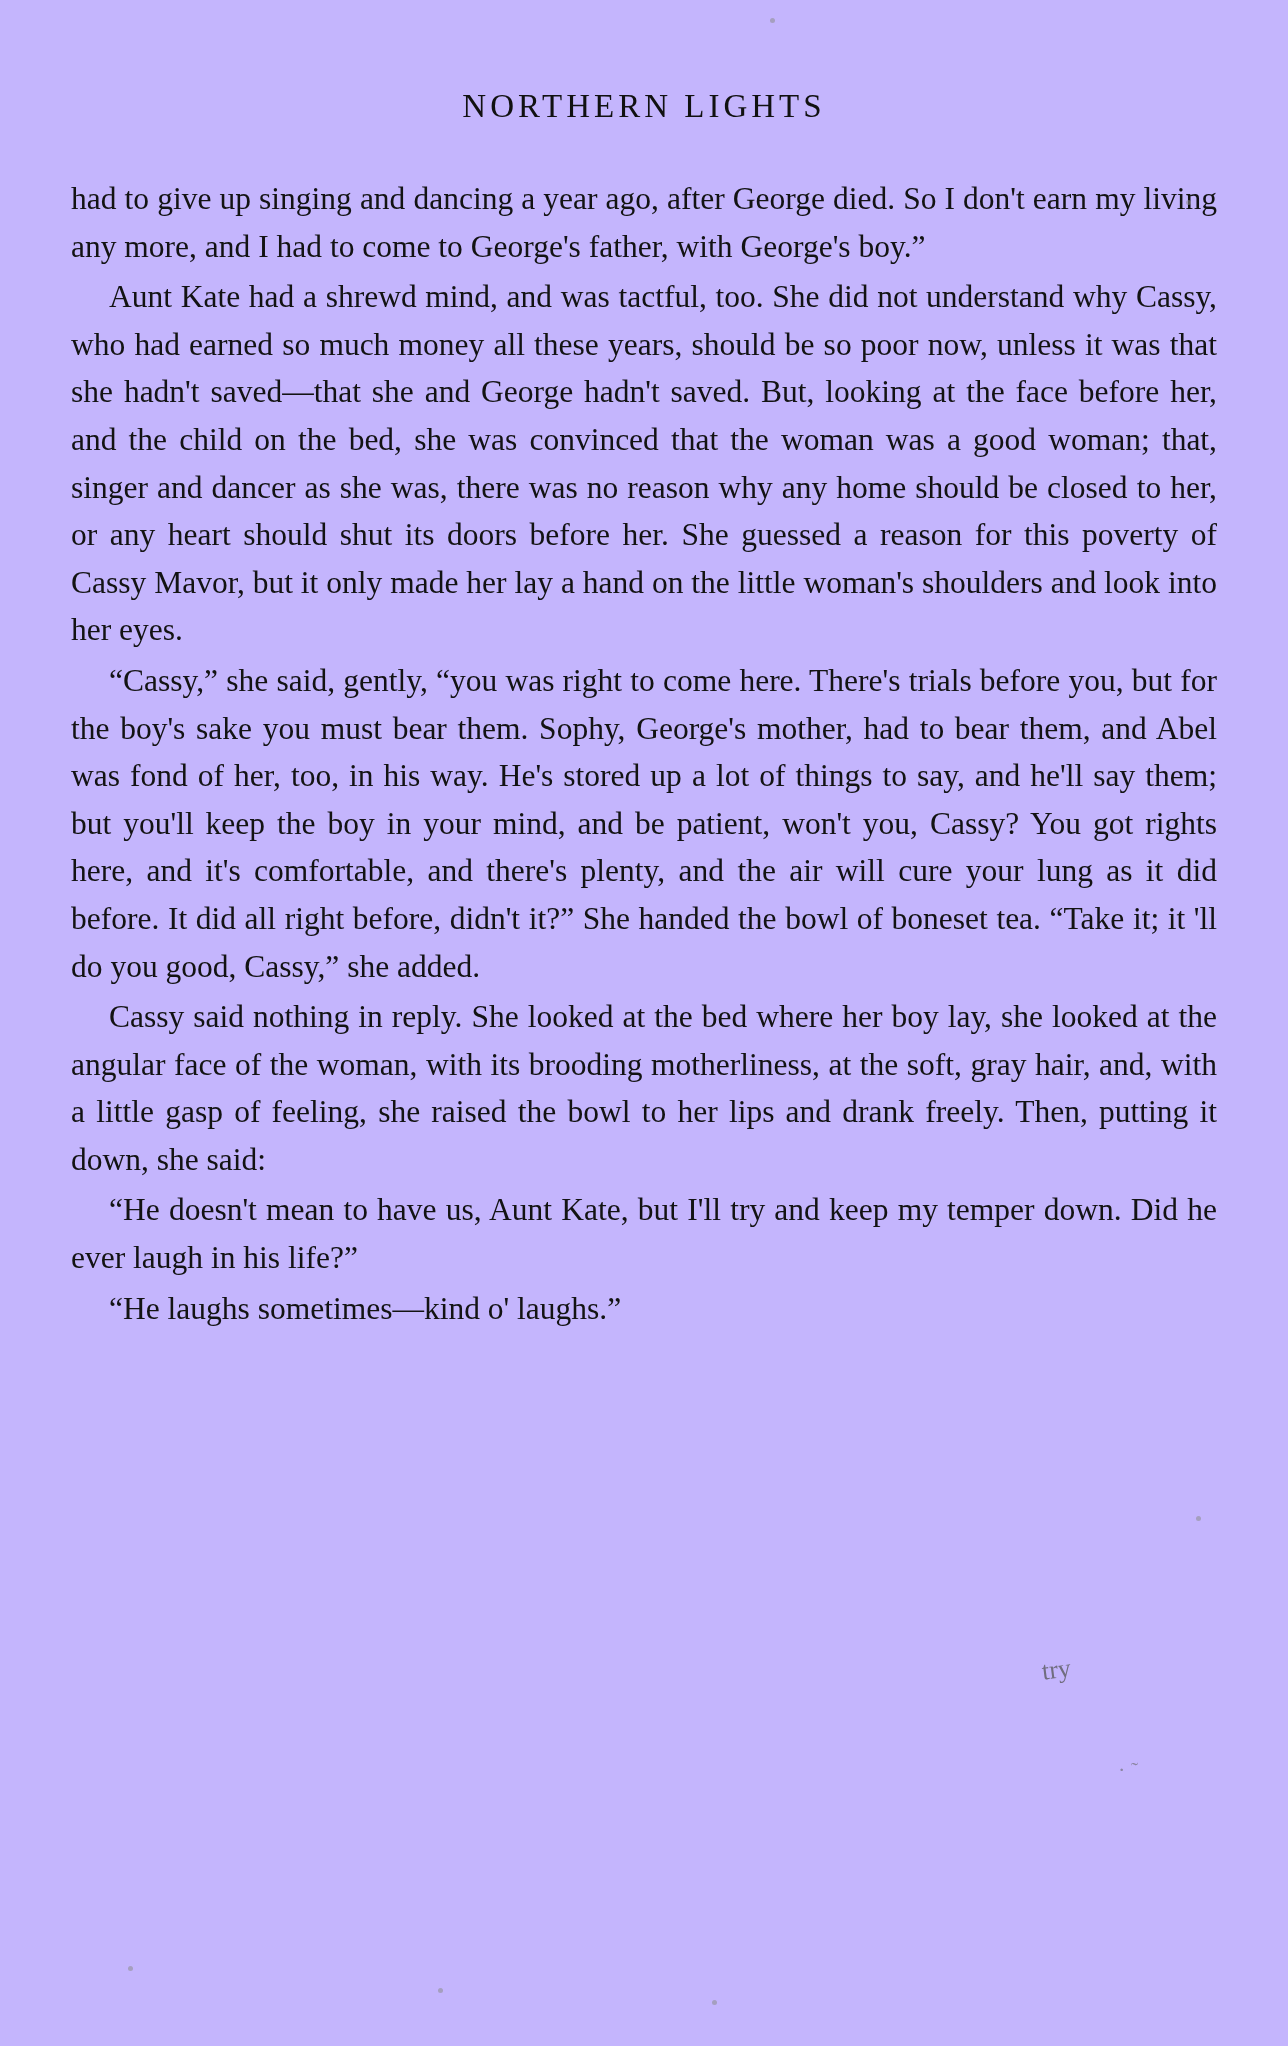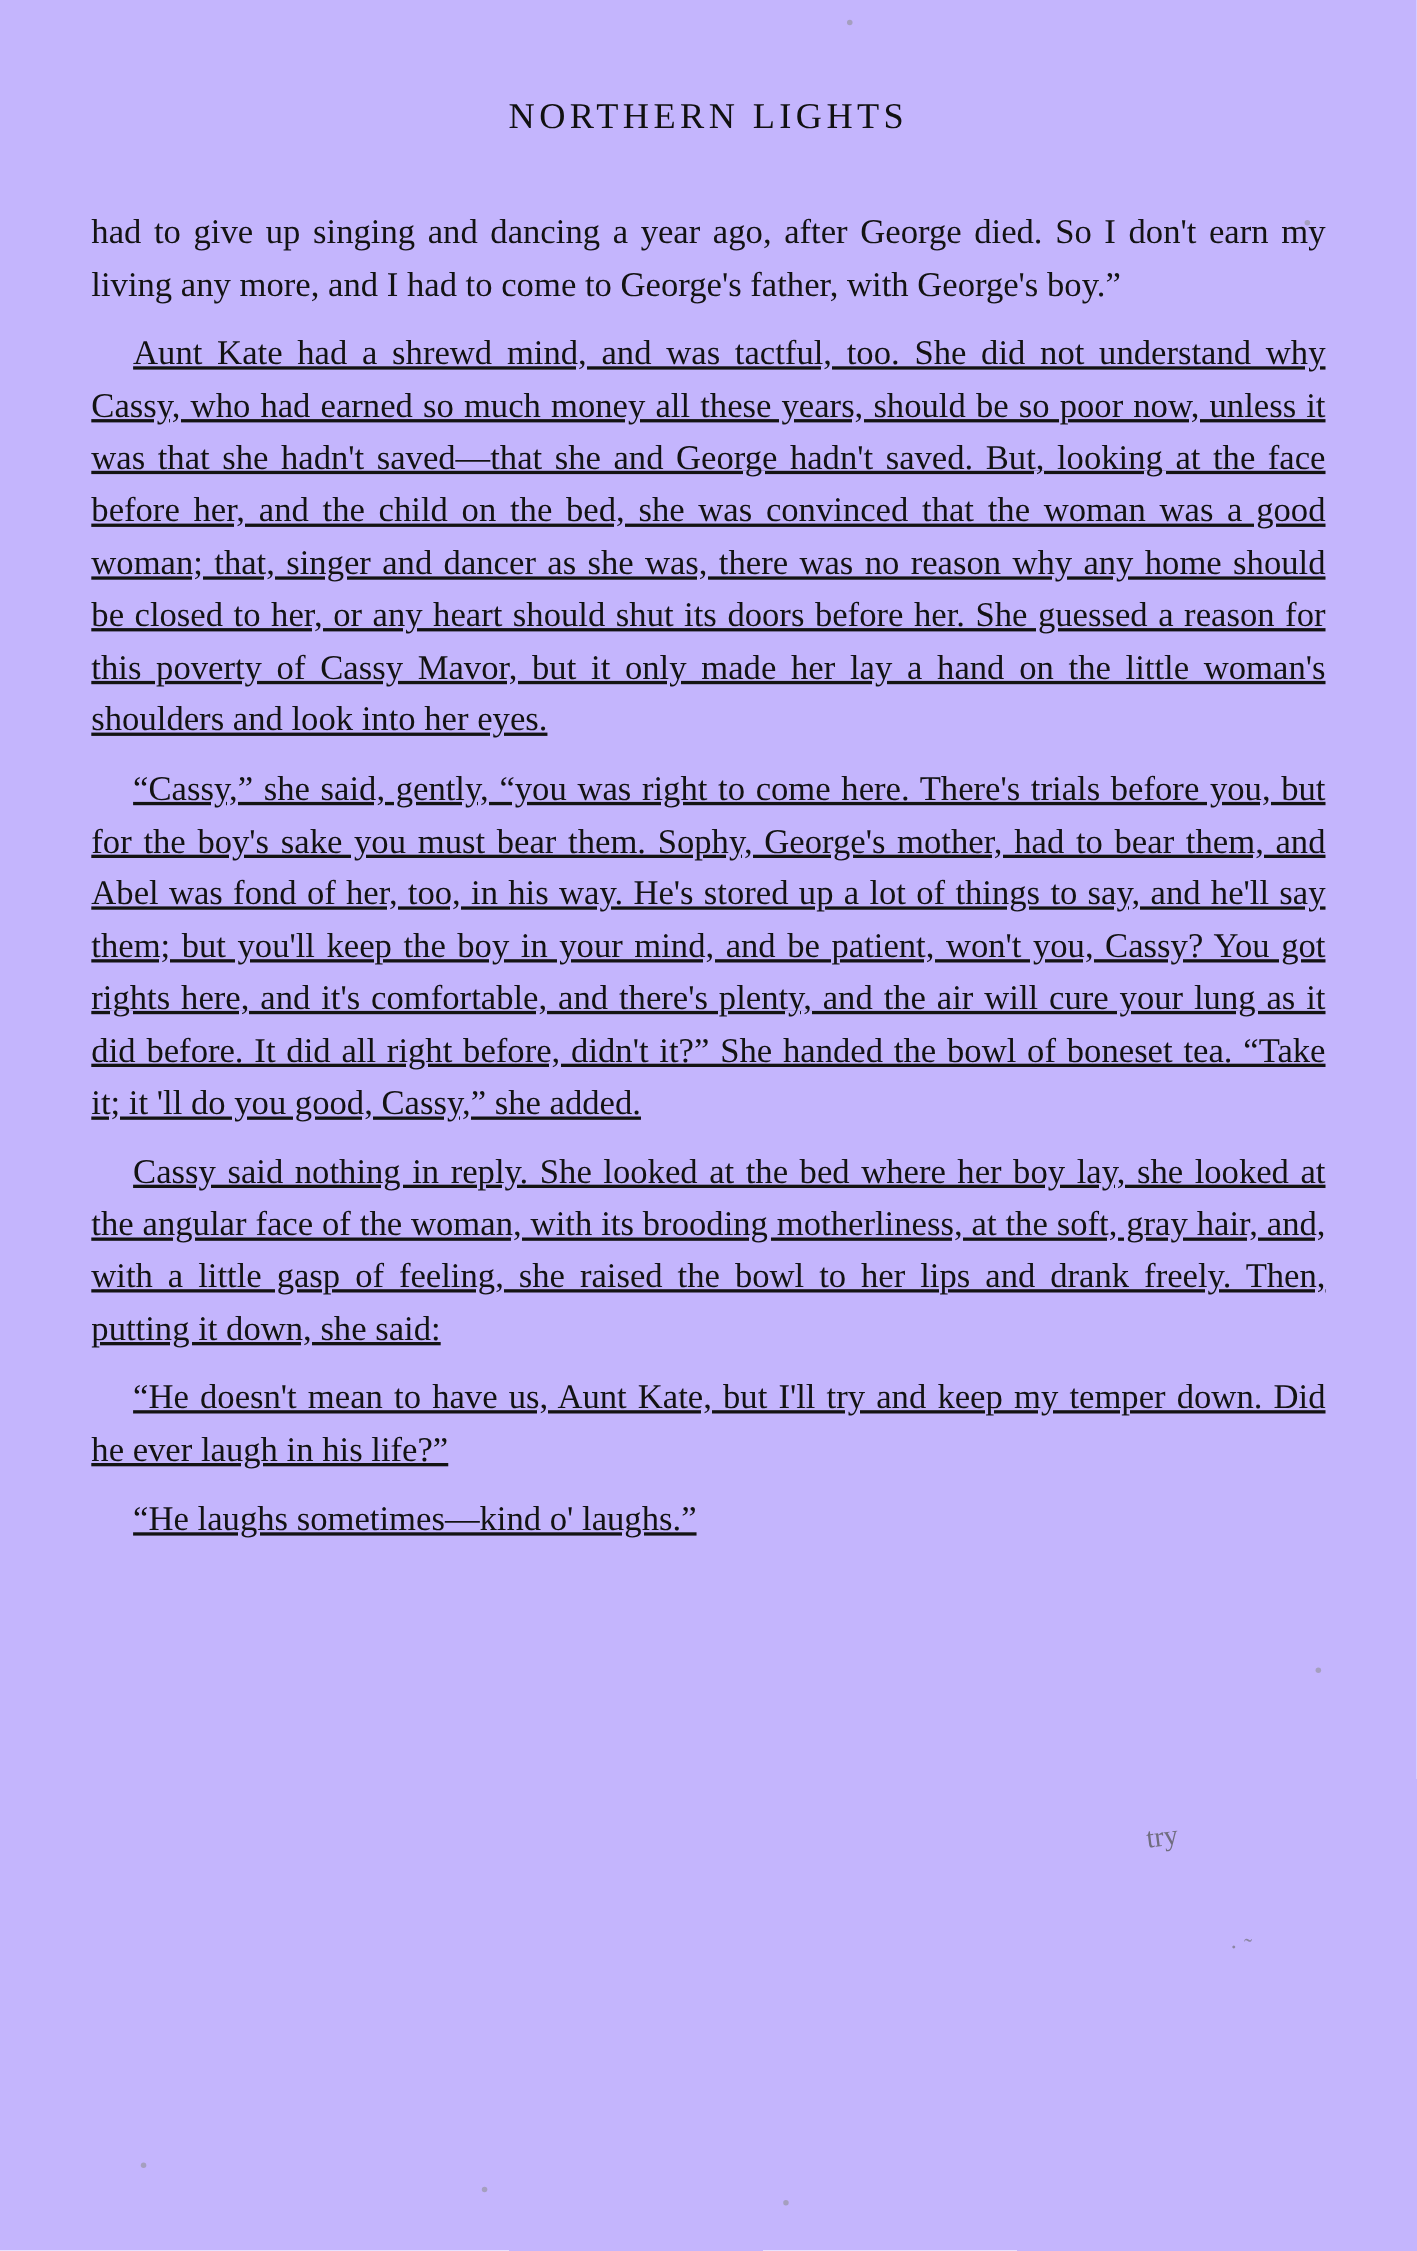--- a/index.html
+++ b/index.html
@@ -39,26 +39,25 @@
     top: 172px;
     left: 68px;
     width: 1152px;
     font-size: 31.5px;
     line-height: 47.6px;
     text-align: justify;
     text-justify: inter-word;
     color: #131313;
   }
   .body-text p {
-    margin: 15px;
+    margin: 3px;
     text-indent: 0;
   }
   .body-text p.indent {
     text-indent: 38px;
-    text-decoration: underline;
   }
   .folio {
     position: absolute;
     top: 1812px;
     left: 0;
     width: 1288px;
     text-align: center;
     font-size: 30px;
     letter-spacing: 1px;
     color: #171717;

